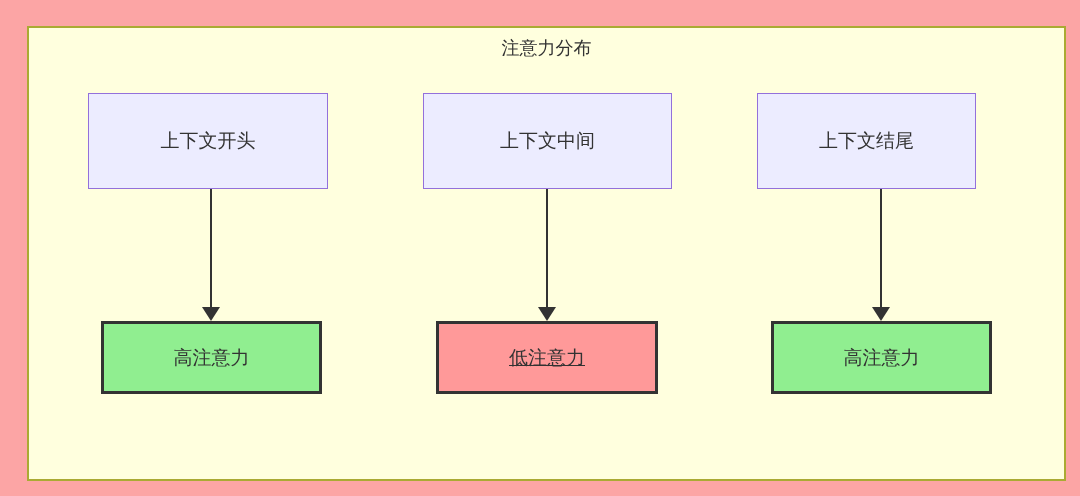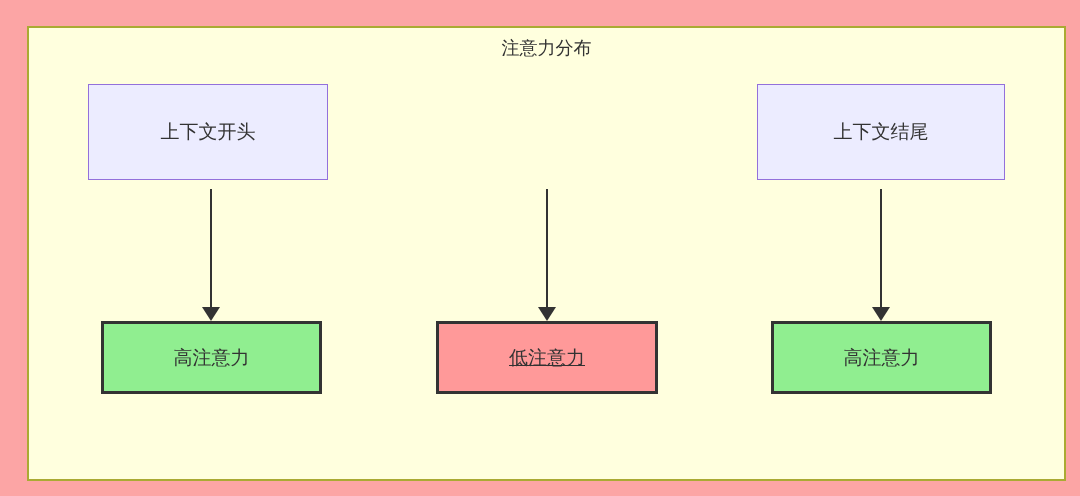--- a/index.html
+++ b/index.html
@@ -37,36 +37,36 @@
   .node {
     position: absolute;
     display: flex;
     align-items: center;
     justify-content: center;
     font-size: 19px;
     color: #333333;
     text-align: center;
   }
   .node.source {
-    top: 84px;
+    top: 93px;
     height: 96px;
     background: #ececff;
     border: 1px solid #9370db;
   }
   .node.target {
     top: 321px;
     height: 73px;
     border: 3px solid #333333;
   }
   .node.high { background: #90ee90; }
   .node.low  { background: #ff9999; text-decoration: underline; }
 
   .src-0 { left: 88px;  width: 240px; }
   .src-1 { left: 423px; width: 249px; }
-  .src-2 { left: 757px; width: 248px; }
+  .src-2 { left: 757px; width: 219px; }
 
   .tgt-0 { left: 101px; width: 221px; }
   .tgt-1 { left: 436px; width: 222px; }
   .tgt-2 { left: 771px; width: 221px; }
 
   .arrow {
     position: absolute;
     top: 189px;
     width: 18px;
     height: 132px;
@@ -106,20 +106,23 @@
     <span>上下文开头</span>
   </div>
   <div class="arrow arr-0">
     <span class="line"></span>
     <span class="head"></span>
   </div>
   <div class="node target high tgt-0">
     <span>高注意力</span>
   </div>
 
+  <div class="node source src-1">
+    <span>上下文中间</span>
+  </div>
   <div class="arrow arr-1">
     <span class="line"></span>
     <span class="head"></span>
   </div>
   <div class="node target low tgt-1">
     <span>低注意力</span>
   </div>
 
   <div class="node source src-2">
     <span>上下文结尾</span>

